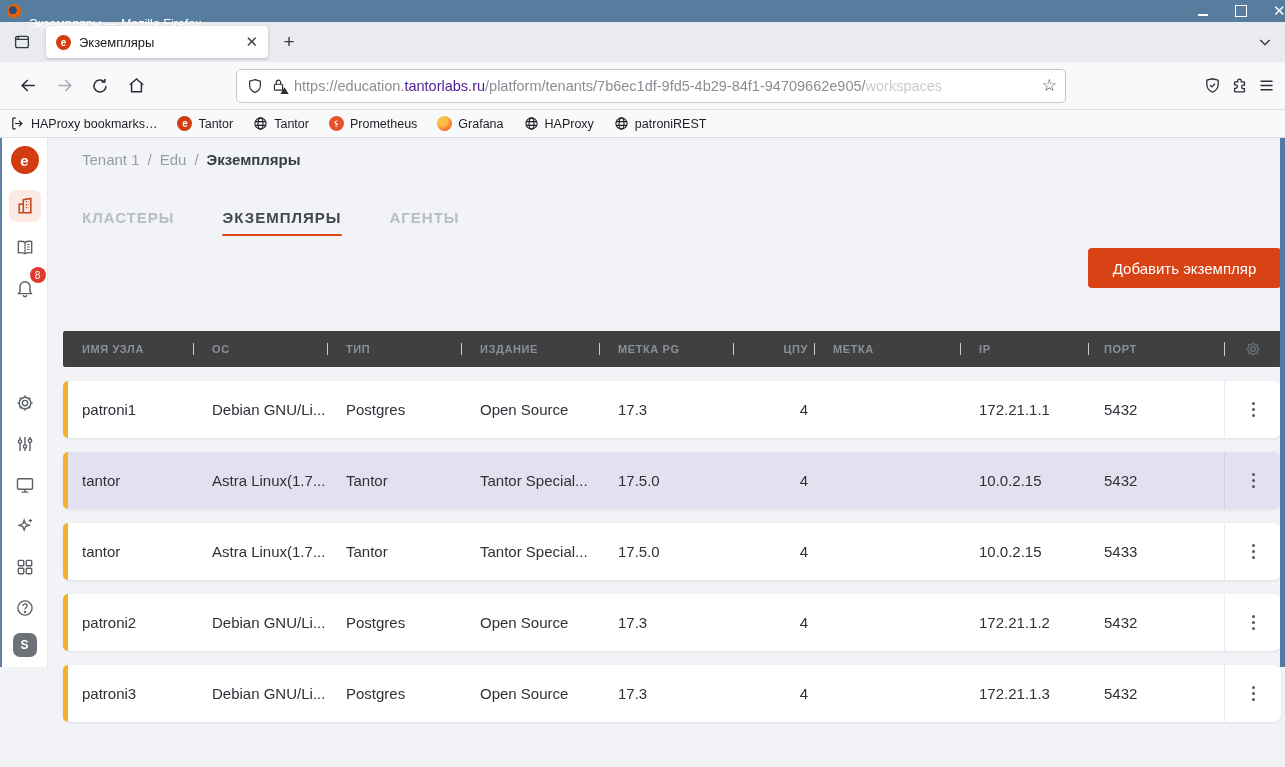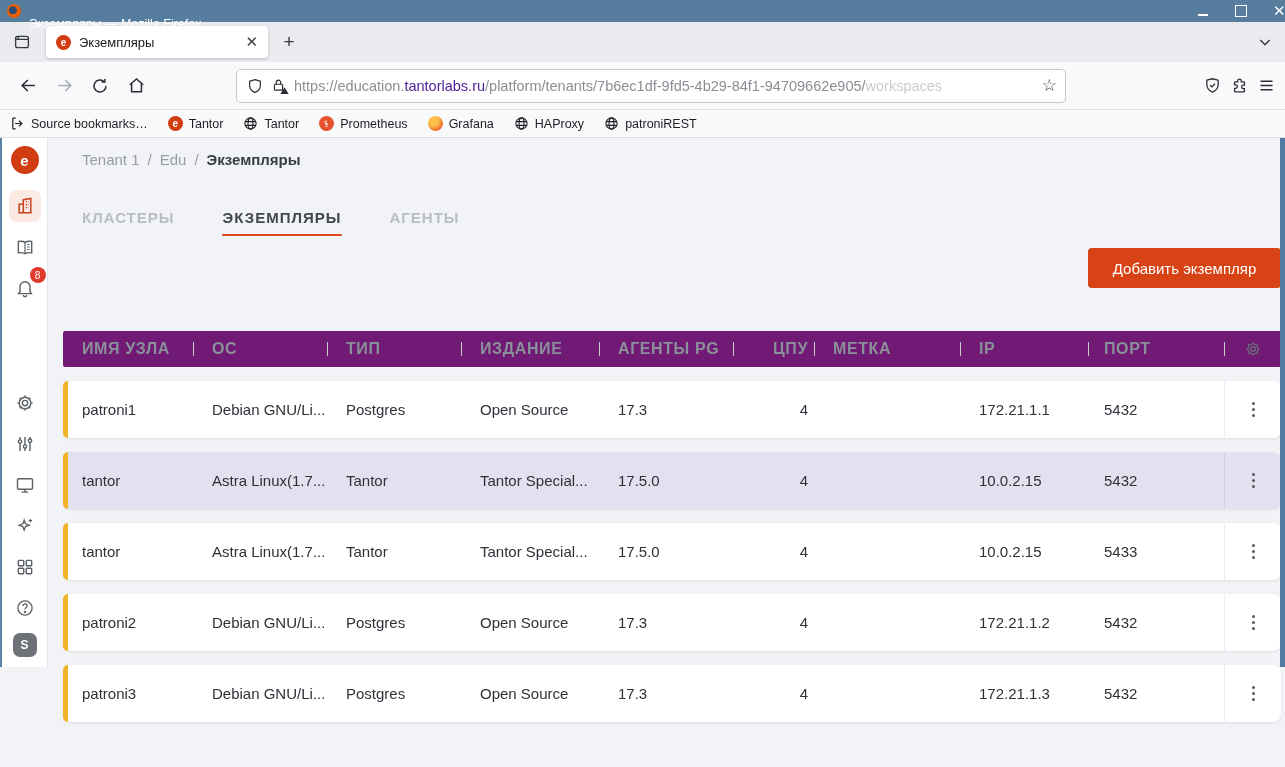--- a/index.html
+++ b/index.html
@@ -59,21 +59,21 @@
 
   .page-tabs { margin:41px 0 0 19px; display:flex; gap:48px; }
   .page-tab { font-size:15px; font-weight:bold; letter-spacing:1px; color:#b9bdc4; padding-bottom:10px; position:relative; }
   .page-tab.active { color:#43474e; }
   .page-tab.active::after { content:""; position:absolute; left:0; right:0; bottom:0; height:2.5px; background:#e0461c; border-radius:2px; }
 
   .add-btn { position:absolute; top:110px; right:5px; width:193px; height:40px; background:#d84315; border:none; border-radius:4px; color:#fff; font-size:15px; font-family:inherit; }
 
   .table { margin-top:95px; width:1218px; }
   .thead, .trow { display:grid; grid-template-columns:130px 134px 134px 138px 134px 81px 146px 128px 1fr 57px; align-items:center; }
-  .thead { height:36px; background:#701a75; border-radius:2px; color:#8a9099; font-size:16px; font-weight:bold; letter-spacing:.6px; }
+  .thead { height:36px; background:#404040; border-radius:2px; color:#8a9099; font-size:11px; font-weight:bold; letter-spacing:.6px; }
   .cell { padding-left:19px; white-space:nowrap; overflow:hidden; position:relative; }
   .thead .cell:not(:first-child)::before, .thead .gear-cell::before {
     content:""; position:absolute; left:0; top:50%; transform:translateY(-50%); width:1px; height:14px; background:#c8ccd1; }
   .cell.num { text-align:right; padding-right:6px; padding-left:4px; }
   .cell.port { text-align:left; padding-right:12px; padding-left:16px; }
   .gear-cell { display:flex; align-items:center; justify-content:center; height:100%; color:#6d737b; padding-left:0; position:relative; }
 
   .trow { height:57px; background:#fff; border-radius:8px; margin-top:14px; box-shadow:0 1px 3px rgba(45,55,70,.10); font-size:15px; color:#2d3138; position:relative; }
   .trow::before { content:""; position:absolute; left:0; top:0; bottom:0; width:5px; border-radius:8px 0 0 8px; background:#f1b32c; }
   .trow.highlight { background:#e3e1ef; }
@@ -179,21 +179,21 @@
     </span>
   </div>
 </div>
 
 <div class="bookmarksbar">
   <span class="bm">
     <svg width="15" height="15" viewBox="0 0 24 24" fill="none" stroke="#1c1e21" stroke-width="1.9">
         <path d="M9 3.5H5.5a1 1 0 0 0-1 1v15a1 1 0 0 0 1 1H9"></path>
         <path d="M14.5 7.5L19 12l-4.5 4.5M19 12H8"></path>
       </svg>
-    <span>Source bookmarks…</span>
+    <span>HAProxy bookmarks…</span>
   </span>
   <span class="bm">
     <span class="dot-logo tantor-dot">e</span>
     <span>Tantor</span>
   </span>
   <span class="bm">
     <svg width="15" height="15" viewBox="0 0 24 24" fill="none" stroke="#1c1e21" stroke-width="1.7">
         <circle cx="12" cy="12" r="9"></circle>
         <ellipse cx="12" cy="12" rx="4" ry="9"></ellipse>
         <path d="M3.5 9h17M3.5 15h17"></path>
@@ -316,21 +316,21 @@
     </div>
 
     <button class="add-btn">Добавить экземпляр</button>
 
     <div class="table">
       <div class="thead">
         <span class="cell">ИМЯ УЗЛА</span>
         <span class="cell">ОС</span>
         <span class="cell">ТИП</span>
         <span class="cell">ИЗДАНИЕ</span>
-        <span class="cell">АГЕНТЫ PG</span>
+        <span class="cell">МЕТКА PG</span>
         <span class="cell num">ЦПУ</span>
         <span class="cell">МЕТКА</span>
         <span class="cell">IP</span>
         <span class="cell port">ПОРТ</span>
         <span class="gear-cell">
           <svg width="18" height="18" viewBox="0 0 24 24" fill="none" stroke="currentColor" stroke-width="1.7">
               <circle cx="12" cy="12" r="3.1"></circle>
               <circle cx="12" cy="12" r="6.8"></circle>
               <path d="M12 3v2.3M12 18.7V21M3 12h2.3M18.7 12H21M5.6 5.6l1.6 1.6M16.8 16.8l1.6 1.6M18.4 5.6l-1.6 1.6M7.2 16.8l-1.6 1.6" stroke-width="1.4"></path>
             </svg>

